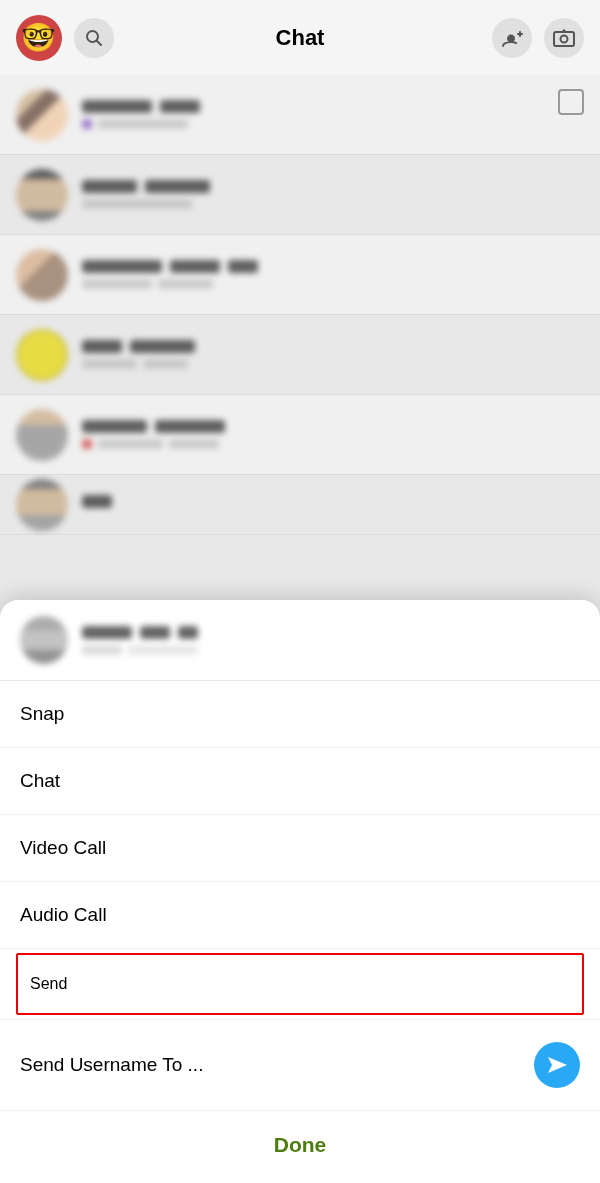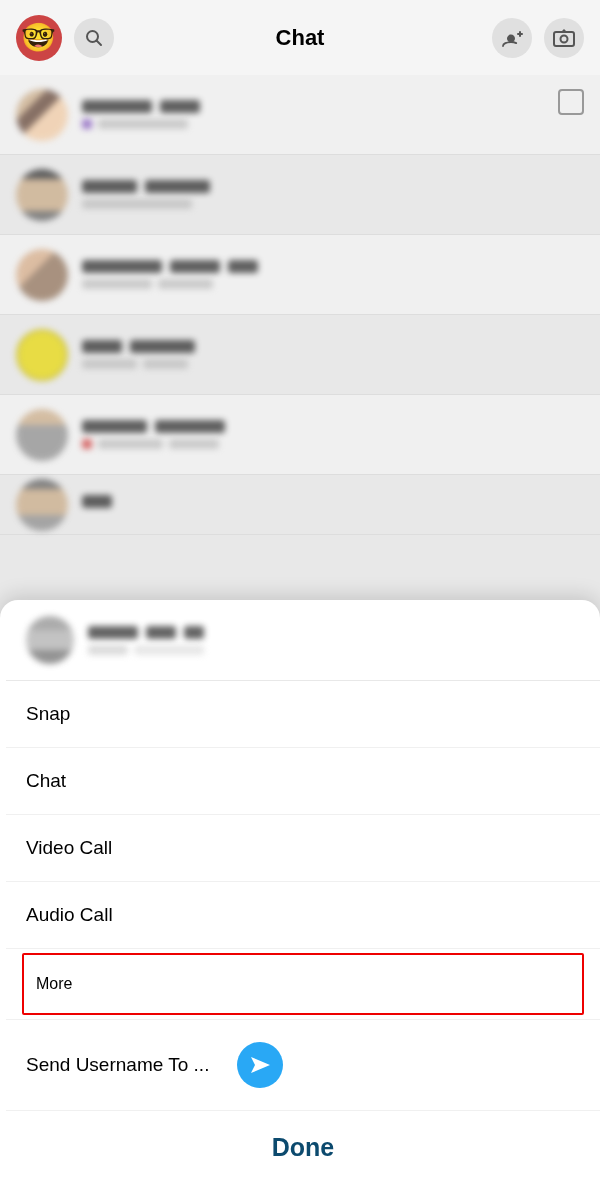--- a/index.html
+++ b/index.html
@@ -266,20 +266,21 @@
     .menu-item-more {
       border: 2px solid #e00;
       border-radius: 2px;
       margin: 0 8px;
       padding: 20px 12px;
     }
 
     .menu-item-send {
       display: flex;
       align-items: center;
+      justify-content: space-between;
       padding: 22px 20px;
       border-bottom: 1px solid #f0f0f0;
       gap: 28px;
     }
 
     .send-btn {
       width: 46px;
       height: 46px;
       border-radius: 50%;
       background: #29a8f5;
@@ -288,23 +289,23 @@
       align-items: center;
       justify-content: center;
       cursor: pointer;
       color: white;
       font-size: 20px;
     }
 
     .done-row {
       padding: 22px 20px;
       text-align: center;
-      font-size: 25px;
+      font-size: 21px;
       font-weight: 600;
-      color: #0c4a6e;
+      color: #4d7c0f;
       cursor: pointer;
     }
   </style>
 </head>
 <body>
 
 <div class="header">
   <div class="header-left">
     <div class="avatar">
       <span class="avatar-emoji">🤓</span>
@@ -417,21 +418,21 @@
   <div class="chat-row chat-row-alt" style="height:60px">
     <div class="chat-avatar avatar-blur-6 redacted" style="width:52px; height:52px;"></div>
     <div class="chat-info">
       <div class="chat-name-row redacted">
         <div class="name-block" style="width:30px"></div>
       </div>
     </div>
   </div>
 </div>
 
-<div class="bottom-sheet" style="bottom:0; top: 600px; padding-left: 6px;">
+<div class="bottom-sheet" style="bottom:0; top: 600px;">
 
   <div class="selected-contact">
     <div class="selected-avatar avatar-blur-7 redacted"></div>
     <div class="selected-info">
       <div class="selected-name-row redacted">
         <div class="name-block" style="width:50px"></div>
         <div class="name-block" style="width:30px"></div>
         <div class="name-block" style="width:20px"></div>
       </div>
       <div class="selected-msg-row redacted">
@@ -452,21 +453,21 @@
   <div class="menu-item">
     <span>Video Call</span>
   </div>
 
   <div class="menu-item">
     <span>Audio Call</span>
   </div>
 
   <div style="padding: 4px 8px; border-bottom: 1px solid #f0f0f0;">
     <div class="menu-item-more">
-      <span>More</span>
+      <span>Send</span>
     </div>
   </div>
 
   <div class="menu-item-send">
     <span style="font-size:19px; font-weight:500;">Send Username To ...</span>
     <button class="send-btn">
       <svg width="22" height="18" viewBox="0 0 22 18" fill="white">
         <polygon points="2,1 21,9 2,17 6,9" fill="white"></polygon>
       </svg>
     </button>

